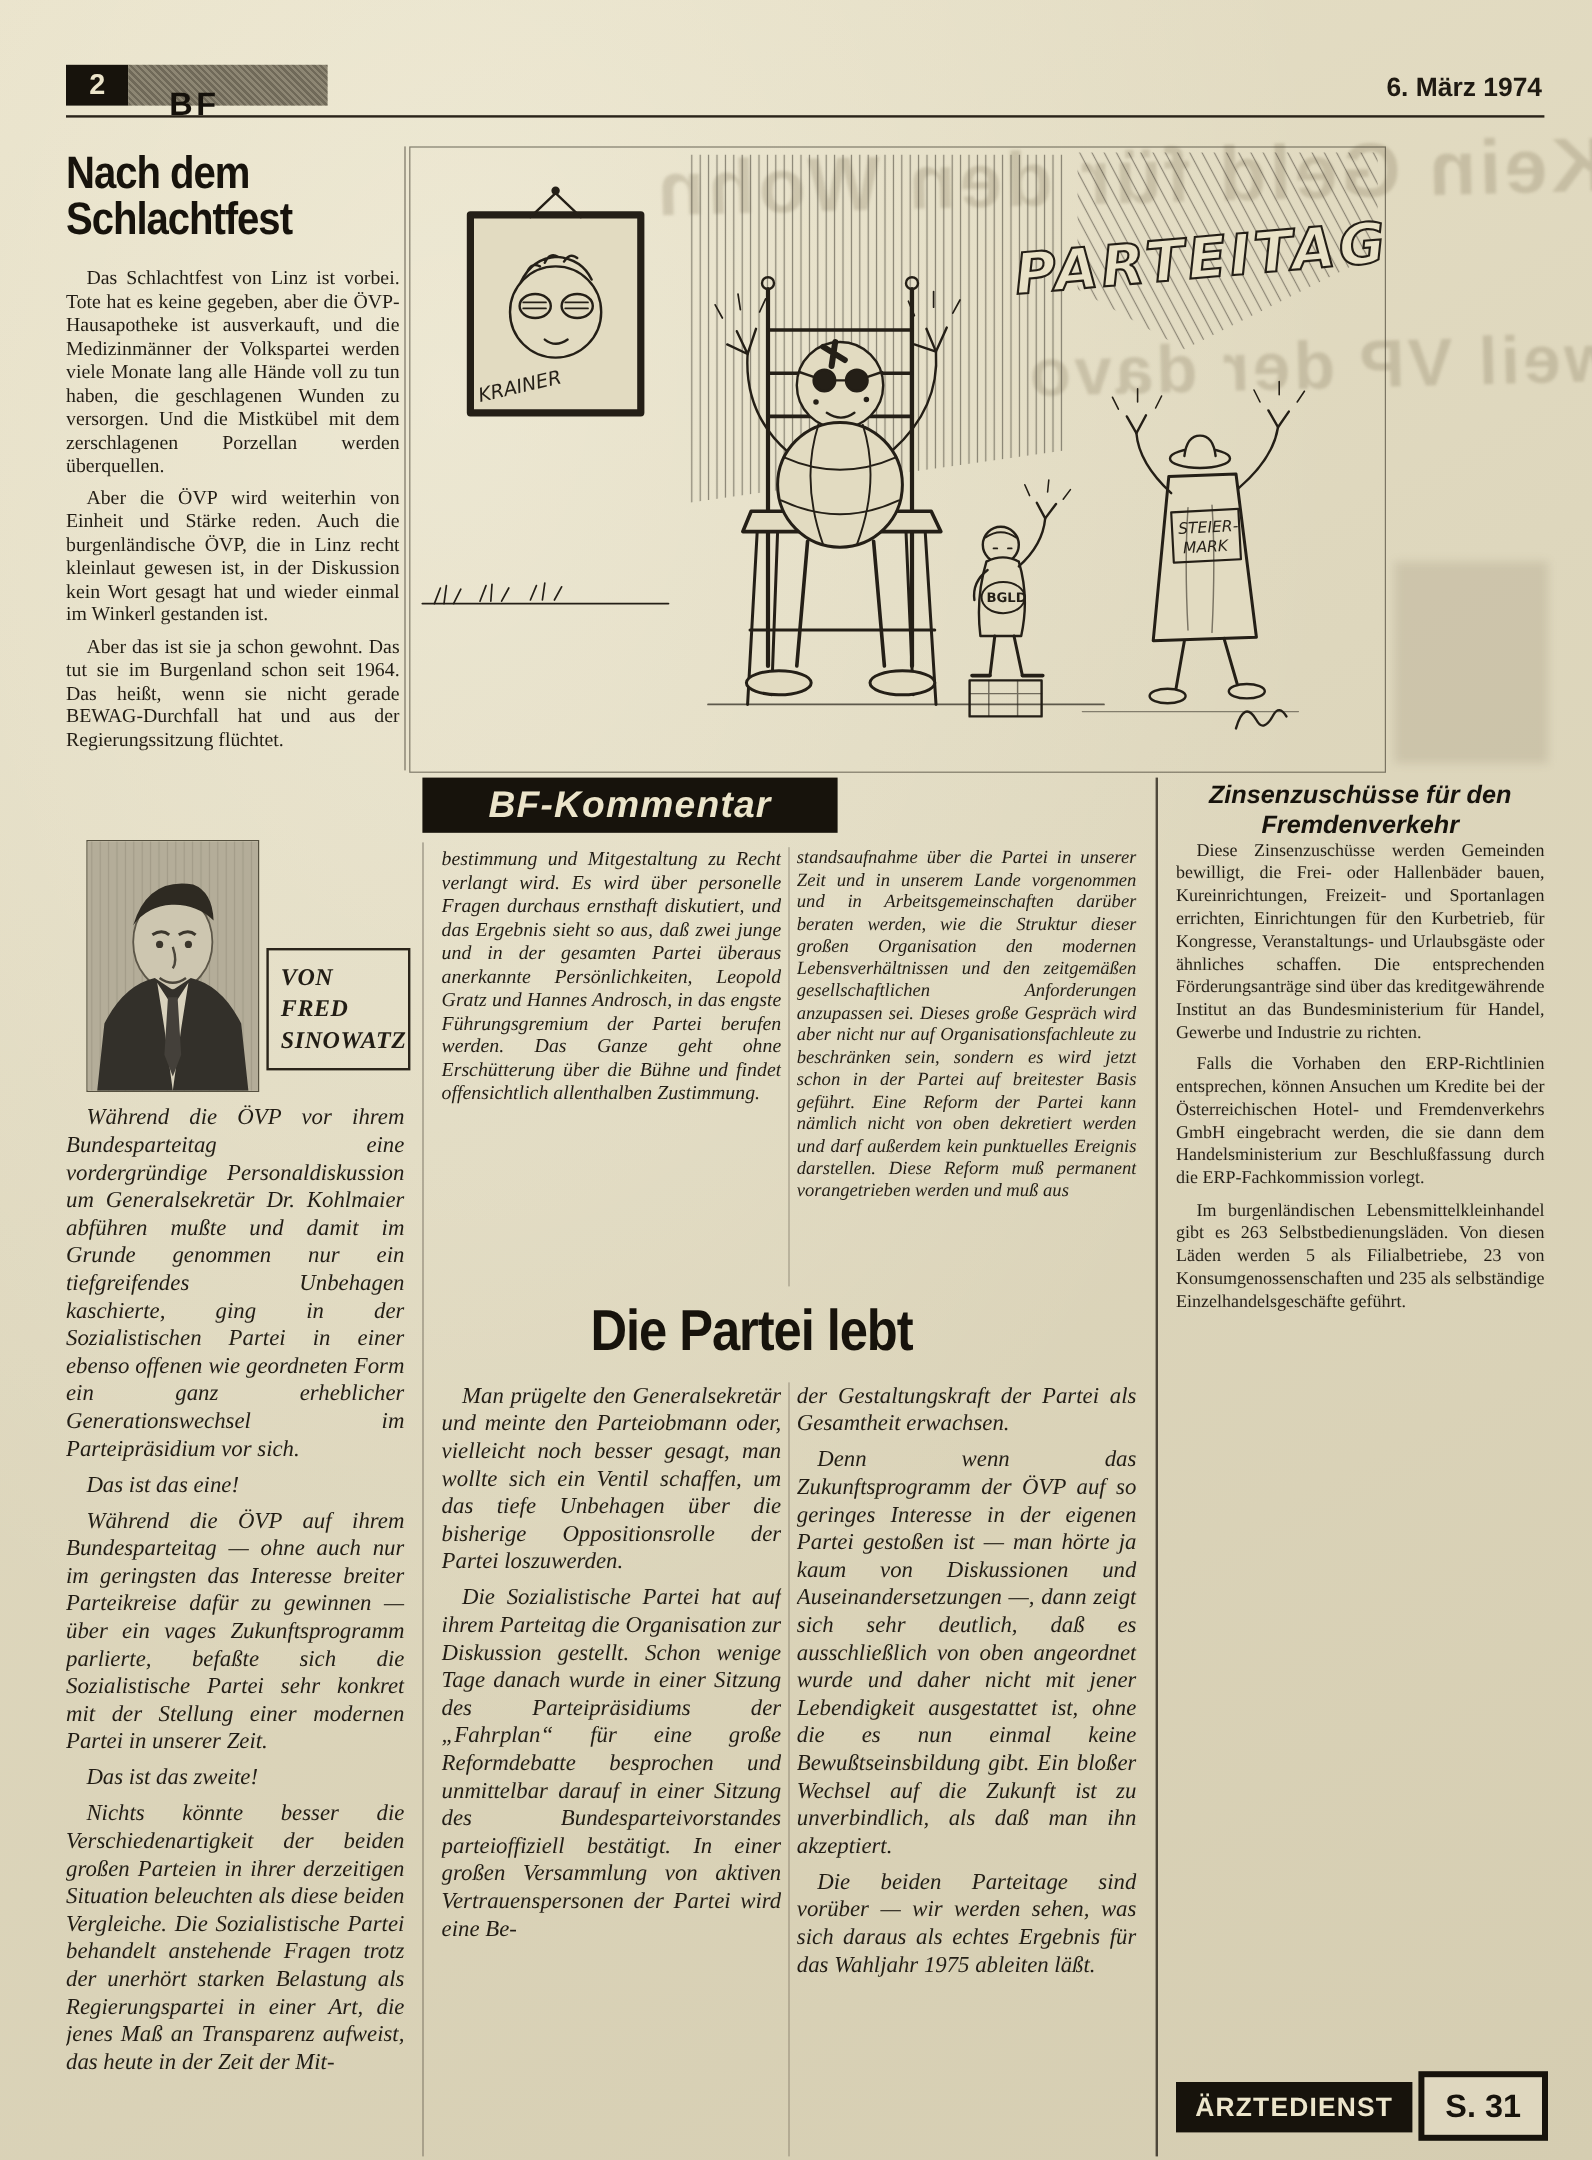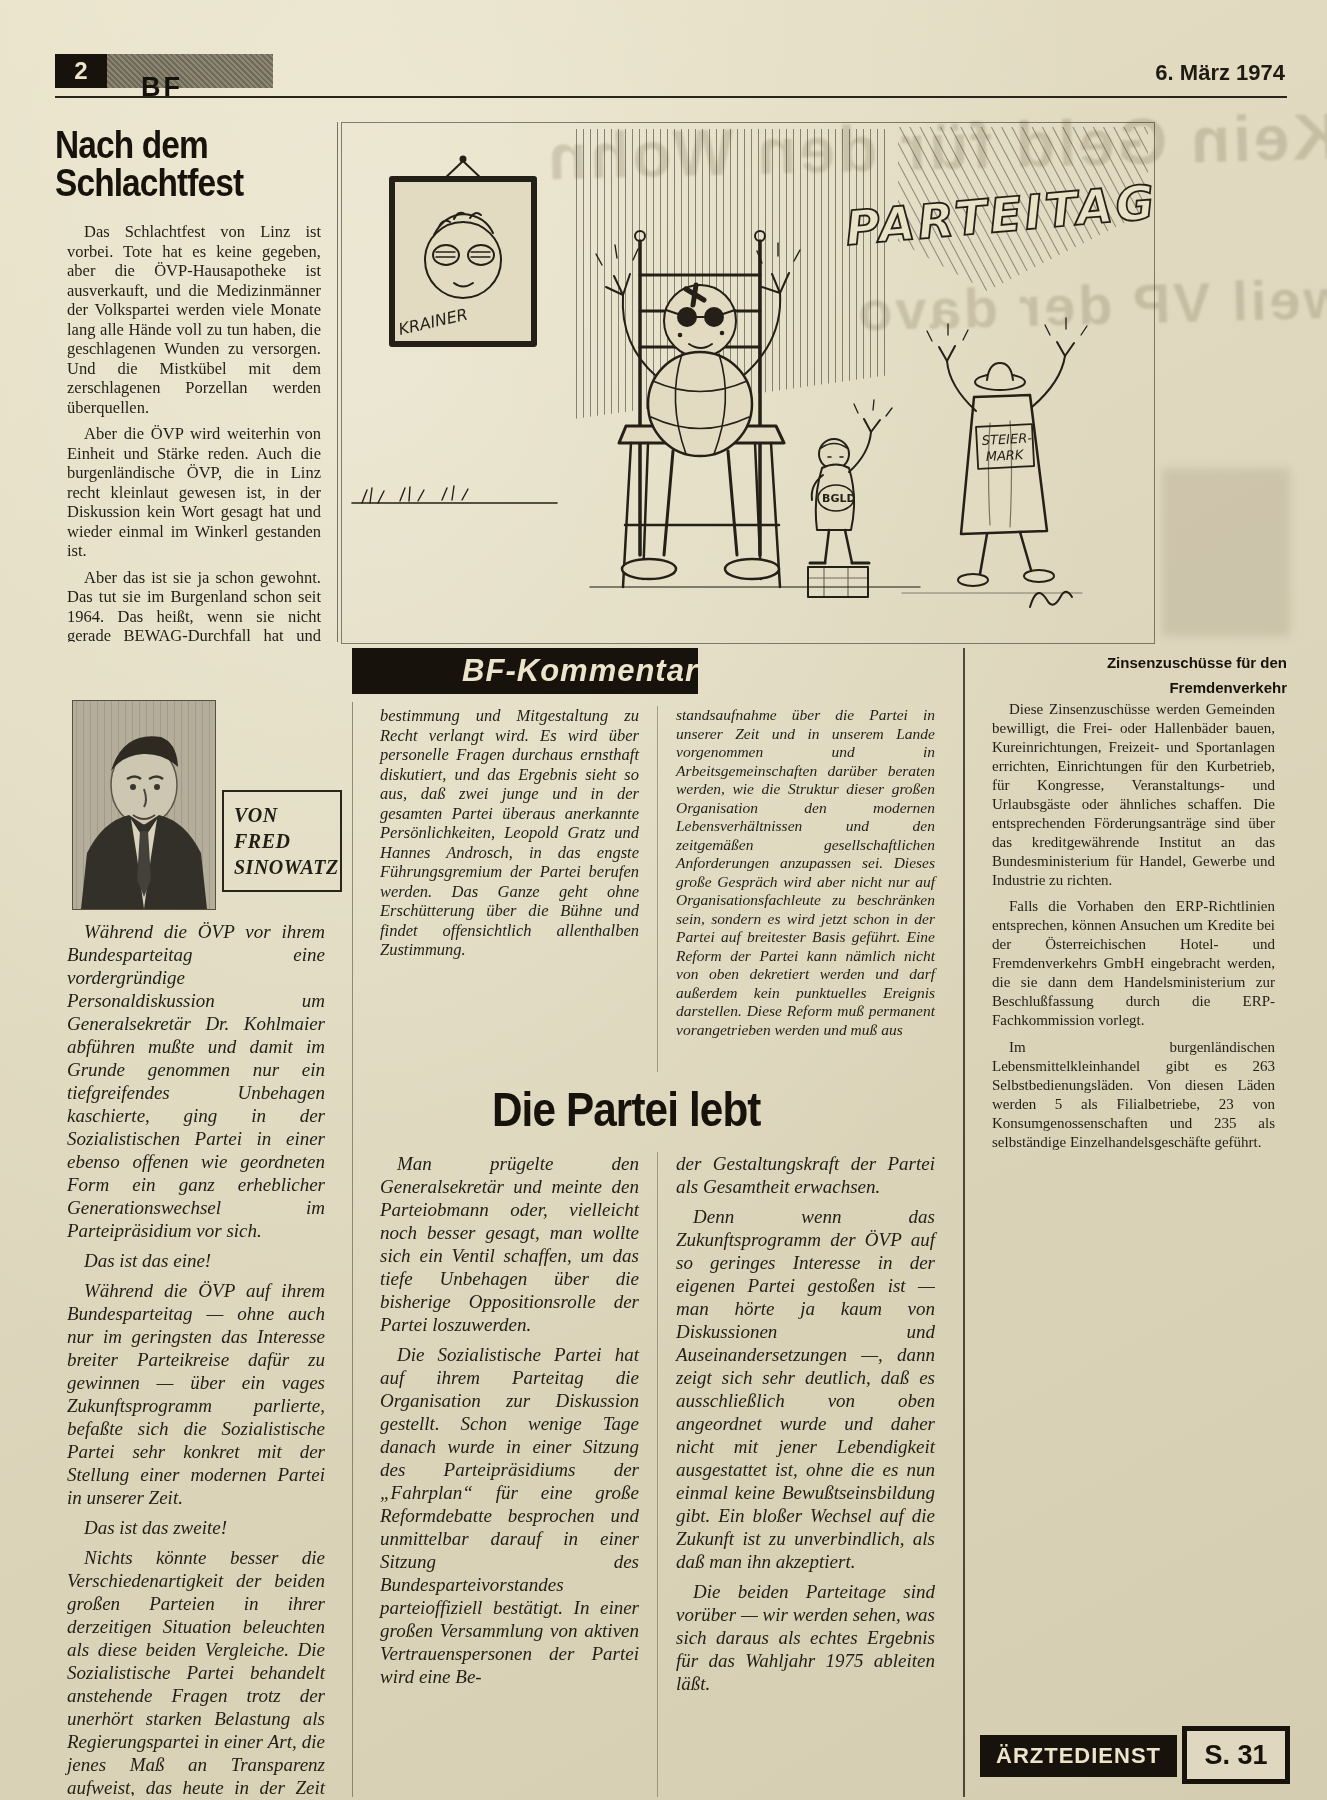--- a/index.html
+++ b/index.html
@@ -16,35 +16,35 @@
   .mastbar{background:#8d8673;background-image:repeating-linear-gradient(45deg,rgba(35,30,20,.28) 0 2px,rgba(0,0,0,0) 2px 4px);
     display:flex;align-items:center;padding-left:34px;}
   .mastbar span{font-family:"Liberation Sans",sans-serif;font-weight:700;font-size:27px;letter-spacing:3px;color:#15110b;margin-top:32px;}
   .date{font-family:"Liberation Sans",sans-serif;font-weight:700;font-size:22px;color:#1f1a12;text-align:right;}
   
   .head-cond{font-family:"Liberation Sans",sans-serif;font-weight:700;color:#17130c;
     transform:scaleX(.88);transform-origin:left top;letter-spacing:-1px;}
   .h-left{font-size:38px;line-height:38px;}
   .h-partei{font-size:48px;line-height:48px;letter-spacing:-1px;}
   
-  .textcol p{margin:0 12px 7px;text-indent:17px;text-align:justify;}
+  .textcol p{margin:0 0 7px;text-indent:17px;text-align:justify;}
   .textcol.cont p:first-child{text-indent:0;}
   .body-sm{font-size:16.5px;line-height:19.5px;}
   .kom{font-style:italic;font-size:19px;line-height:23px;}
   .kom-t1{font-style:italic;font-size:16.5px;line-height:19.5px;}
   .kom-t2{font-style:italic;font-size:15.5px;line-height:18.5px;}
   .clip{overflow:hidden;}
   
-  .banner{background:#17130c;color:#ebe4ca;display:flex;align-items:center;justify-content:flex-end;}
+  .banner{background:#17130c;color:#ebe4ca;display:flex;align-items:center;justify-content:center;}
   .banner span{font-family:"Liberation Sans",sans-serif;font-style:italic;font-weight:700;font-size:31px;letter-spacing:1px;}
   
   .byline-box{border:2px solid #2a241a;padding:10px 10px;}
   .byline-box div{font-style:italic;font-weight:700;font-size:20px;line-height:26px;letter-spacing:.5px;}
   
-  .sb-title{font-family:"Liberation Sans",sans-serif;font-weight:700;font-size:15px;line-height:25px;text-align:right;color:#17130c;}
+  .sb-title{font-family:"Liberation Sans",sans-serif;font-weight:700;font-size:21px;line-height:25px;text-align:center;color:#17130c;font-style:italic;}
   .sidebar{font-size:15px;line-height:19px;}
   .sidebar .lead{font-weight:700;}
   
   .aerzte{background:#17130c;color:#ece5cb;font-family:"Liberation Sans",sans-serif;font-weight:700;
     font-size:22px;letter-spacing:1px;display:flex;align-items:center;padding:0 16px;}
   .pageref{border:5px solid #17130c;font-family:"Liberation Sans",sans-serif;font-weight:700;font-size:27px;
     display:flex;align-items:center;justify-content:center;color:#17130c;background:rgba(238,231,210,.4);}
   
   .ghost{position:absolute;transform:scaleX(-1) rotate(1.5deg);font-family:"Liberation Sans",sans-serif;font-weight:700;
     white-space:nowrap;color:rgba(96,80,48,.20);letter-spacing:3px;filter:blur(1.2px);}

